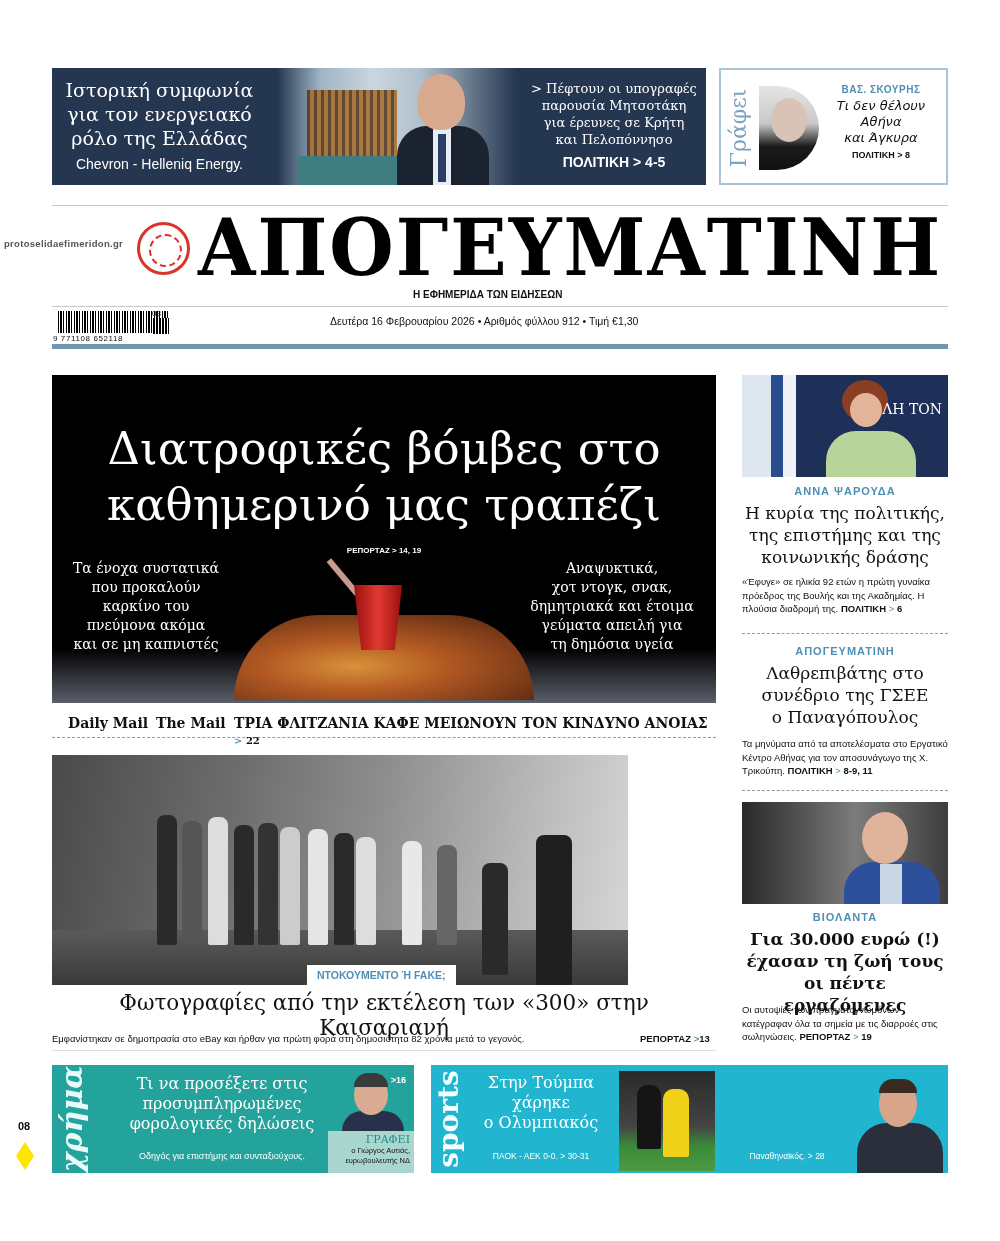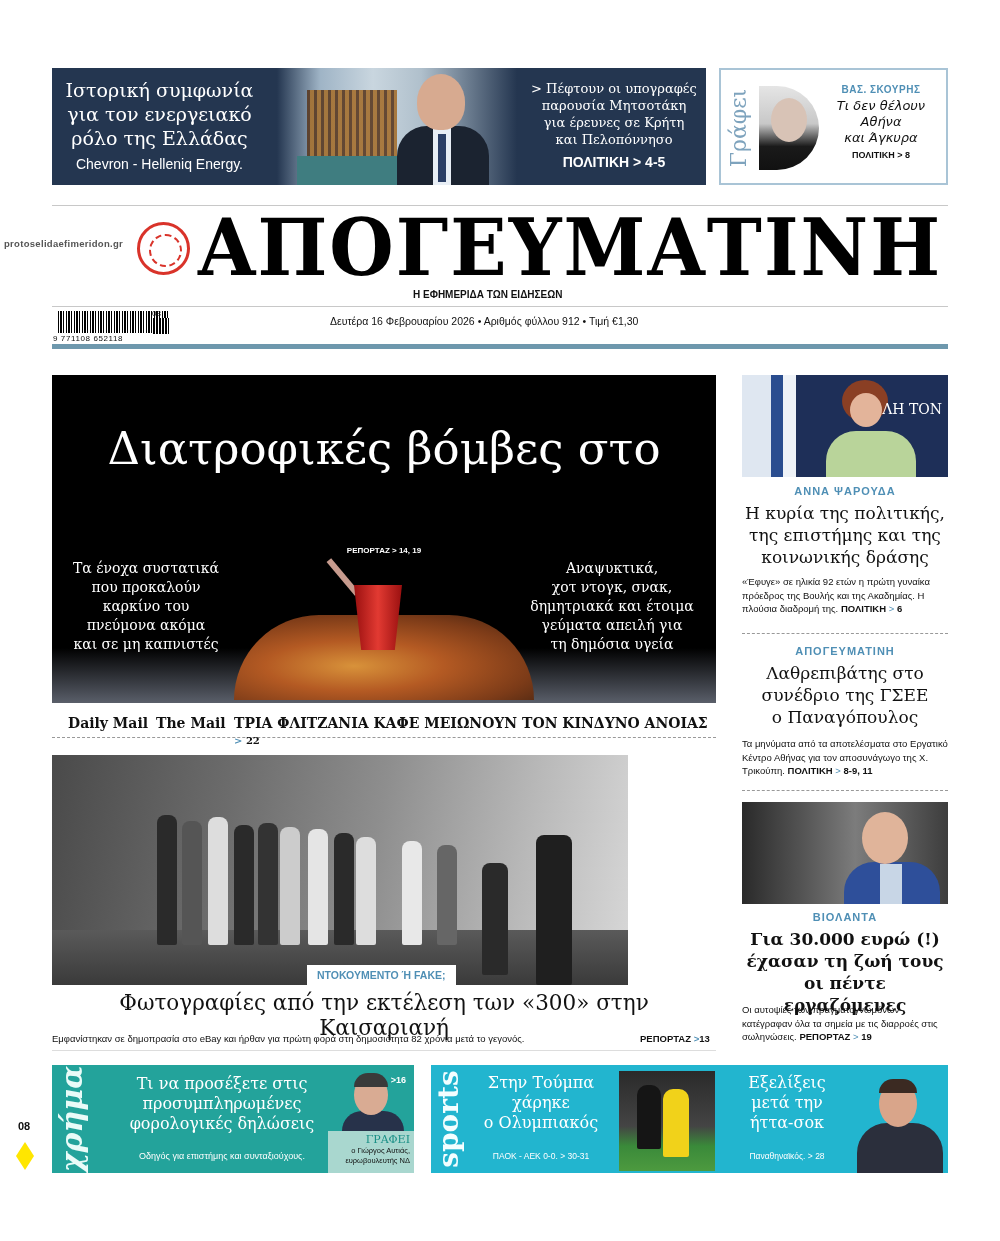--- a/index.html
+++ b/index.html
@@ -187,20 +187,21 @@
 <div class="abs barcode"></div>
 <div class="abs barcode2"></div>
 <div class="abs bc-num">9 771108 652118</div>
 <div class="abs bc-add">08</div>
 <div class="abs issue-line">Δευτέρα 16 Φεβρουαρίου 2026 • Αριθμός φύλλου 912 • Τιμή €1,30</div>
 <div class="abs blue-bar"></div>
 
 <div class="abs lead">
   <div class="lead-title">
     <div>Διατροφικές βόμβες στο</div>
+    <div>καθημερινό μας τραπέζι</div>
   </div>
   <div class="lead-ref">ΡΕΠΟΡΤΑΖ &gt; 14, 19</div>
   <div class="lead-left">
     <div>Τα ένοχα συστατικά</div>
     <div>που προκαλούν</div>
     <div>καρκίνο του</div>
     <div>πνεύμονα ακόμα</div>
     <div>και σε μη καπνιστές</div>
   </div>
   <div class="lead-right">
@@ -328,24 +329,19 @@
   <div class="sp-t1">
     <div>Στην Τούμπα</div>
     <div>χάρηκε</div>
     <div>ο Ολυμπιακός</div>
   </div>
   <div class="sp-s1">ΠΑΟΚ - ΑΕΚ 0-0. &gt; 30-31</div>
   <div class="sp-photo">
     <div class="p1"></div>
     <div class="p2"></div>
   </div>
-  <div class="sp-t2">
-    <div>Εξελίξεις</div>
-    <div>μετά την</div>
-    <div>ήττα-σοκ</div>
-  </div>
   <div class="sp-s2">Παναθηναϊκός. &gt; 28</div>
   <div class="sp-coach">
     <div class="body"></div>
     <div class="face"></div>
     <div class="hair"></div>
   </div>
 </div>
 
 </body></html>

